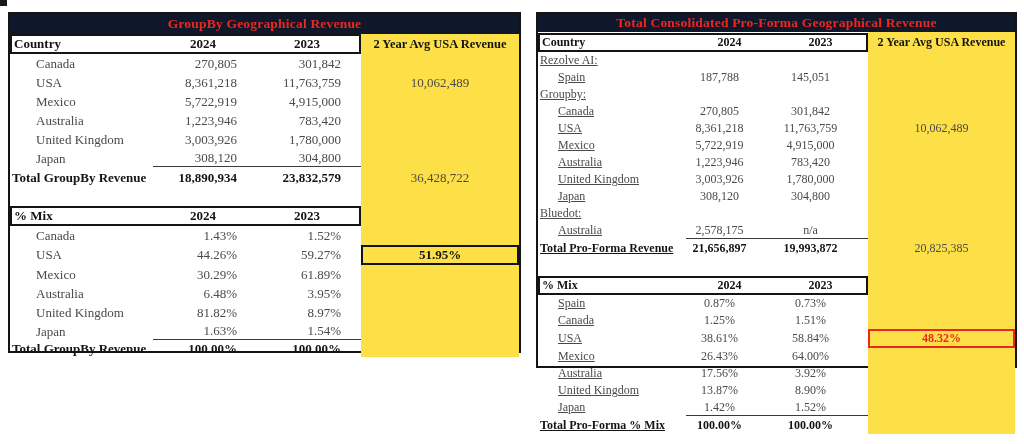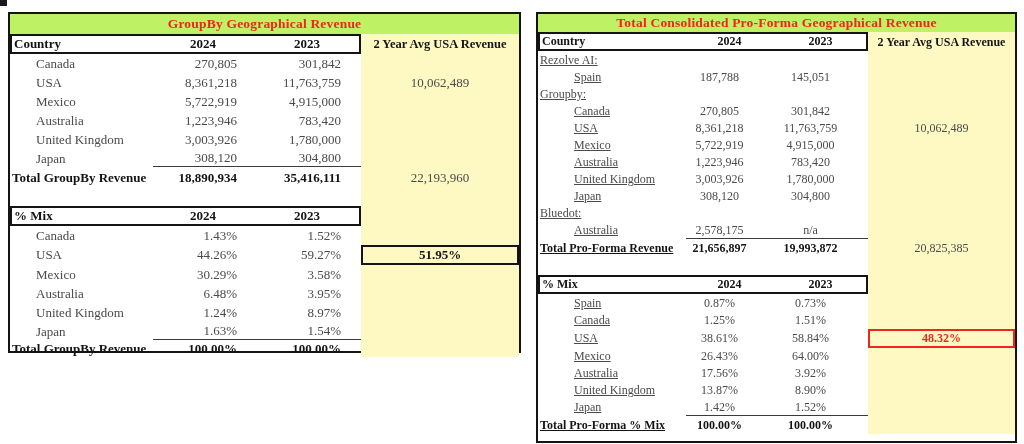--- a/index.html
+++ b/index.html
@@ -15,30 +15,30 @@
     background: #1a1a1a;
   }
   .tbl {
     position: absolute;
     border: 2px solid #141414;
     background: #ffffff;
     display: flex;
     flex-direction: column;
   }
   #left-tbl  { left: 8px;   top: 12px; width: 513px; height: 341px; }
-  #right-tbl { left: 536px; top: 12px; width: 481px; height: 431px; }
+  #right-tbl { left: 536px; top: 12px; width: 481px; height: 356px; }
 
   .title {
     flex: 0 0 20px; line-height: 20px;
     text-align: center; font-weight: bold; font-size: 13.5px;
-    color: #ed261f; letter-spacing: .2px; background: #bef264;
+    color: #ed261f; letter-spacing: .2px; background: #0f172a;
   }
   #right-tbl .title { flex: 0 0 18px; line-height: 18px; }
 
-  .hdr { display: flex; align-items: flex-start; flex: 0 0 20px; }
+  .hdr { display: flex; align-items: center; flex: 0 0 20px; }
   .hbox {
     display: flex; align-items: center;
     border: 2px solid #141414;
     font-weight: bold; color: #141414;
   }
   #left-tbl  .hbox { width: 351px; font-size: 13px; }
   #right-tbl .hbox { width: 330px; font-size: 12px; }
   #left-tbl  .hc { width: 139px; padding-left: 2px; }
   #left-tbl  .hv { width: 104px; text-align: center; }
   #right-tbl .hc { width: 144px; padding-left: 2px; }
@@ -53,26 +53,26 @@
   #right-tbl .row.mix-total { flex: 0 0 18px; }
   .row.gap { flex: 1 1 auto; }
 
   .cc { padding-left: 2px; }
   #left-tbl  .cc { width: 143px; }
   #left-tbl  .cv { width: 104px; text-align: right; padding-right: 20px; }
   #right-tbl .cc { width: 148px; text-decoration: underline; }
   #right-tbl .cv { width: 91px;  text-align: center; padding-right: 24px; }
 
   #left-tbl  .ind { padding-left: 26px; }
-  #right-tbl .ind { padding-left: 36px; }
+  #right-tbl .ind { padding-left: 20px; }
   .sec { text-decoration: underline; }
 
   .ca {
     flex: 1; align-self: stretch;
-    background: #fef9c3;
+    background: #fde047;
     display: flex; align-items: center; justify-content: center;
   }
   .hdrca { font-weight: bold; color: #141414; }
   #left-tbl  .hdrca { font-size: 12.5px; }
   #right-tbl .hdrca { font-size: 12px; }
 
   .b { font-weight: bold; color: #141414; }
   .row.b .ca { font-weight: normal; color: #4a4a4a; }
 
   .u .cv { border-bottom: 1px solid #3a3a3a; }
@@ -130,22 +130,22 @@
   <div class="row u">
     <div class="cc ind">Japan</div>
     <div class="cv">308,120</div>
     <div class="cv">304,800</div>
     <div class="ca"></div>
   </div>
 
   <div class="row b total">
     <div class="cc">Total GroupBy Revenue</div>
     <div class="cv">18,890,934</div>
-    <div class="cv">35,416,111</div>
-    <div class="ca">22,193,960</div>
+    <div class="cv">23,832,579</div>
+    <div class="ca">36,428,722</div>
   </div>
 
   <div class="row gap">
     <div class="cc"></div>
     <div class="cv"></div>
     <div class="cv"></div>
     <div class="ca"></div>
   </div>
 
   <div class="hdr">
@@ -165,32 +165,32 @@
   </div>
   <div class="row">
     <div class="cc ind">USA</div>
     <div class="cv">44.26%</div>
     <div class="cv">59.27%</div>
     <div class="ca boxk">51.95%</div>
   </div>
   <div class="row">
     <div class="cc ind">Mexico</div>
     <div class="cv">30.29%</div>
-    <div class="cv">3.58%</div>
+    <div class="cv">61.89%</div>
     <div class="ca"></div>
   </div>
   <div class="row">
     <div class="cc ind">Australia</div>
     <div class="cv">6.48%</div>
     <div class="cv">3.95%</div>
     <div class="ca"></div>
   </div>
   <div class="row">
     <div class="cc ind">United Kingdom</div>
-    <div class="cv">1.24%</div>
+    <div class="cv">81.82%</div>
     <div class="cv">8.97%</div>
     <div class="ca"></div>
   </div>
   <div class="row u">
     <div class="cc ind">Japan</div>
     <div class="cv">1.63%</div>
     <div class="cv">1.54%</div>
     <div class="ca"></div>
   </div>
 

